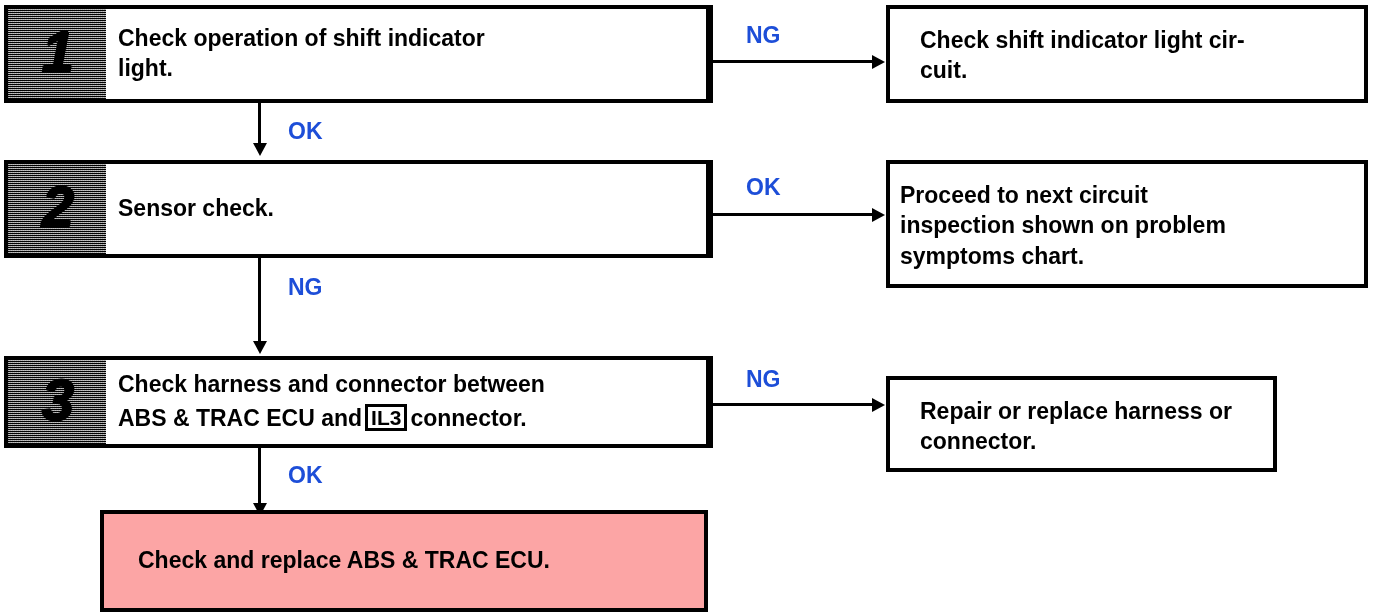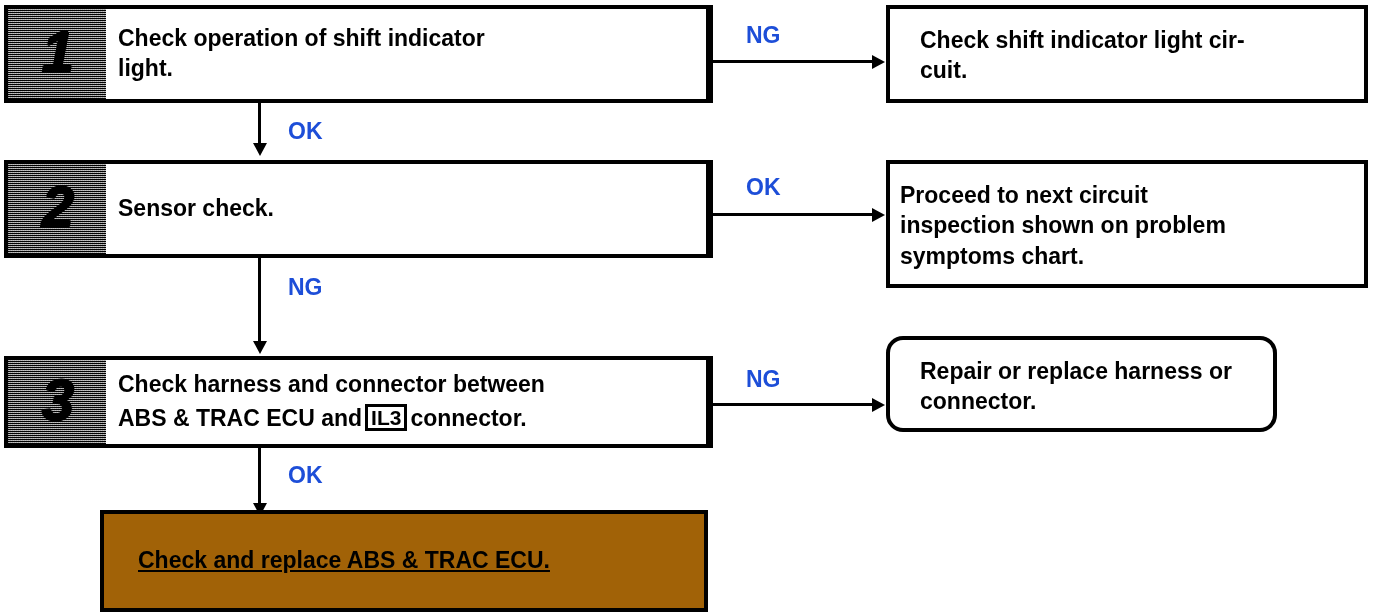--- a/index.html
+++ b/index.html
@@ -83,25 +83,24 @@
     font-weight: bold;
     line-height: 1.32;
     color: #000000;
   }
 
   
   .plain-box {
     position: absolute;
     box-sizing: border-box;
     border: 4px solid #000000;
-    background: #a16207;
+    background: #fca5a5;
     display: flex;
     align-items: center;
     padding-left: 34px;
-    text-decoration: underline;
   }
   .plain-box .lines {
     font-size: 23px;
     font-weight: bold;
     line-height: 1.3;
     color: #000000;
   }
 
   
   .v-line {
@@ -229,21 +228,21 @@
         </div>
       </div>
     </div>
   </div>
 
   <div class="edge-stub" style="left:710px; top:356px; width:3px; height:92px;"></div>
   <div class="h-line" style="left:712px; top:403px; width:164px;"></div>
   <div class="h-arrow-head" style="left:872px; top:398px;"></div>
   <div class="conn-label" style="left:746px; top:366px;">NG</div>
 
-  <div class="result-box" style="left:886px; top:336px; width:391px; height:96px;border-radius:17px;">
+  <div class="result-box" style="left:886px; top:376px; width:391px; height:96px;">
     <div class="lines">
       <div>Repair or replace harness or</div>
       <div>connector.</div>
     </div>
   </div>
 
   <div class="v-line" style="left:258px; top:448px; height:62px;"></div>
   <div class="v-arrow-head" style="left:253px; top:503px;"></div>
   <div class="conn-label" style="left:288px; top:462px;">OK</div>
 

